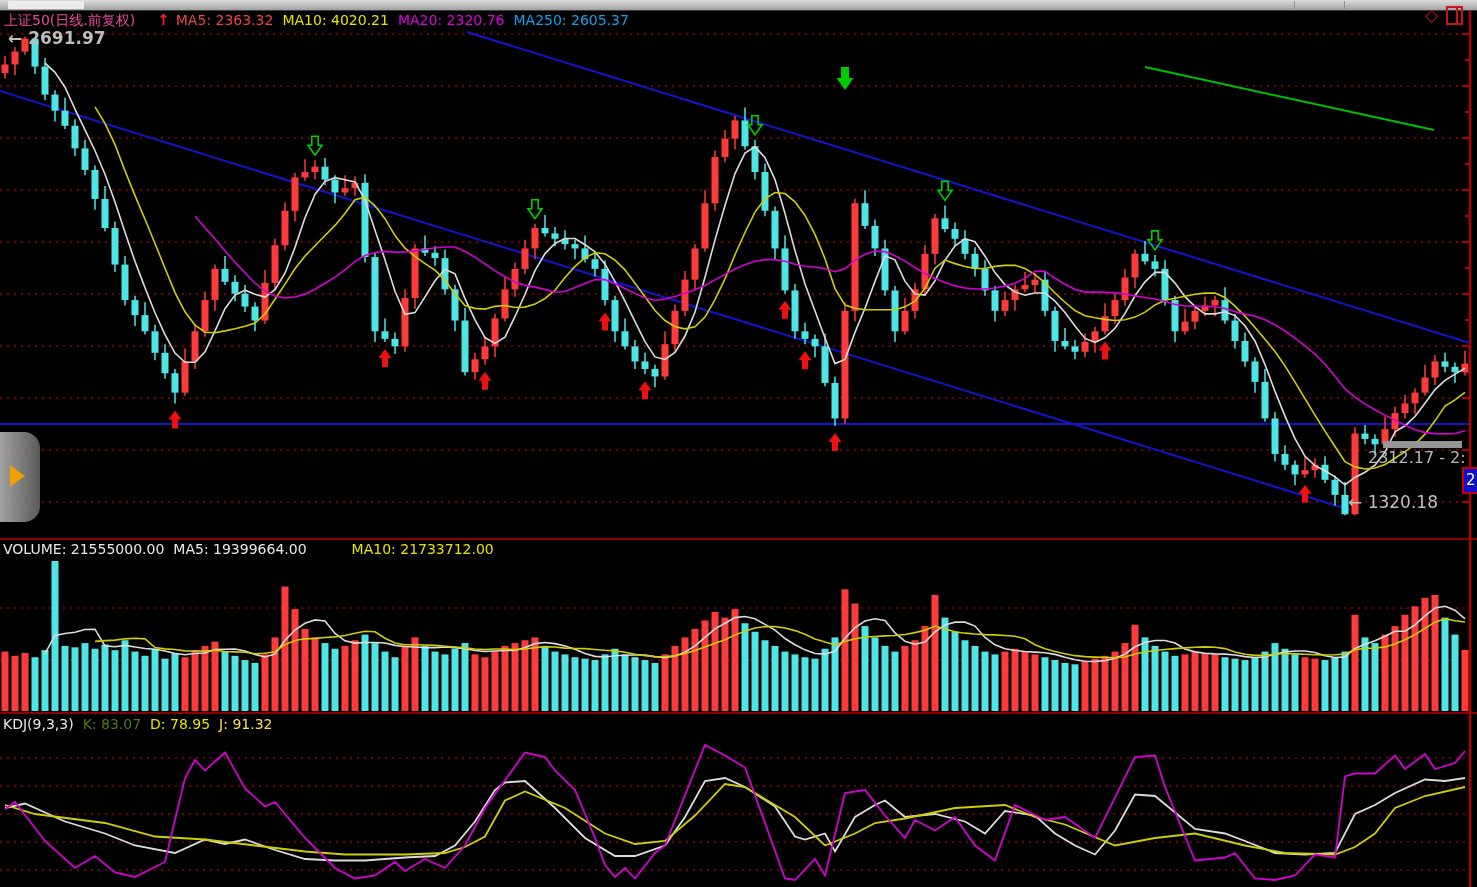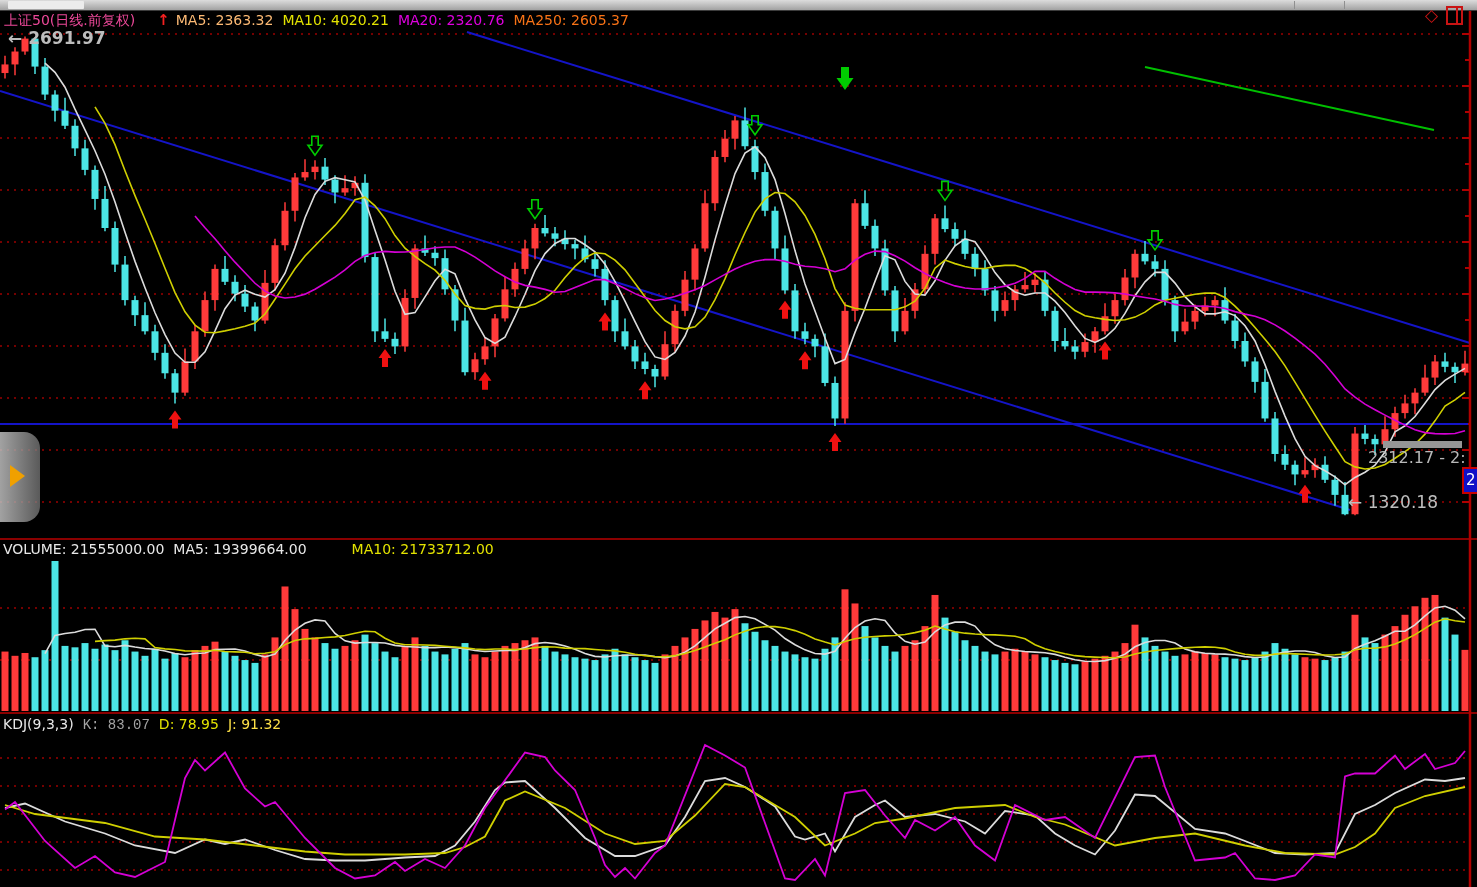--- a/index.html
+++ b/index.html
@@ -576,29 +576,29 @@
   </div>
 
   <div class="icons">
     <span class="diamond">◇</span>
     <span class="split">
         <i></i>
       </span>
   </div>
 
   <div class="hdr main-hdr">
-    <span class="sym">上证50(日线.前复权)</span><span class="uparrow">↑</span><span id="main-ma-items"><span class="hitem" style="color: #fdba74; margin-top: 36px;">MA5: 2363.32</span><span class="hitem" style="color: rgb(227, 227, 0);">MA10: 4020.21</span><span class="hitem" style="color: rgb(224, 0, 224);">MA20: 2320.76</span><span class="hitem" style="color: #f97316;">MA250: 2605.37</span></span>
+    <span class="sym">上证50(日线.前复权)</span><span class="uparrow">↑</span><span id="main-ma-items"><span class="hitem" style="color: #ef4444; margin-top: 36px;">MA5: 2363.32</span><span class="hitem" style="color: rgb(227, 227, 0);">MA10: 4020.21</span><span class="hitem" style="color: rgb(224, 0, 224);">MA20: 2320.76</span><span class="hitem" style="color: #0ea5e9;">MA250: 2605.37</span></span>
   </div>
 
   <div class="hdr vol-hdr">
     <span id="volume-items"><span class="hitem" style="color: rgb(232, 232, 232);">VOLUME: 21555000.00</span><span class="hitem" style="color: rgb(232, 232, 232);">MA5: 19399664.00</span><span class="hitem" style="color: rgb(227, 227, 0); padding-left: 36px;">MA10: 21733712.00</span></span>
   </div>
 
   <div class="hdr kdj-hdr">
-    <span id="kdj-items"><span class="hitem" style="color: rgb(232, 232, 232);">KDJ(9,3,3)</span><span class="hitem" style="color: #a3a3a3; font-family: Liberation Mono, monospace;">K: 83.07</span><span class="hitem" style="color: rgb(227, 227, 0);">D: 78.95</span><span class="hitem" style="color: #fde047;">J: 91.32</span></span>
+    <span id="kdj-items"><span class="hitem" style="color: rgb(232, 232, 232);">KDJ(9,3,3)</span><span class="hitem" style="color: #4d7c0f;">K: 83.07</span><span class="hitem" style="color: rgb(227, 227, 0);">D: 78.95</span><span class="hitem" style="color: #fde047;">J: 91.32</span></span>
   </div>
 
   <div class="pricelabel pl-high">
     <span>←</span>
     <span>2691.97</span>
   </div>
 
   <div class="pricelabel pl-low">
     <span>←</span>
     <span>1320.18</span>

